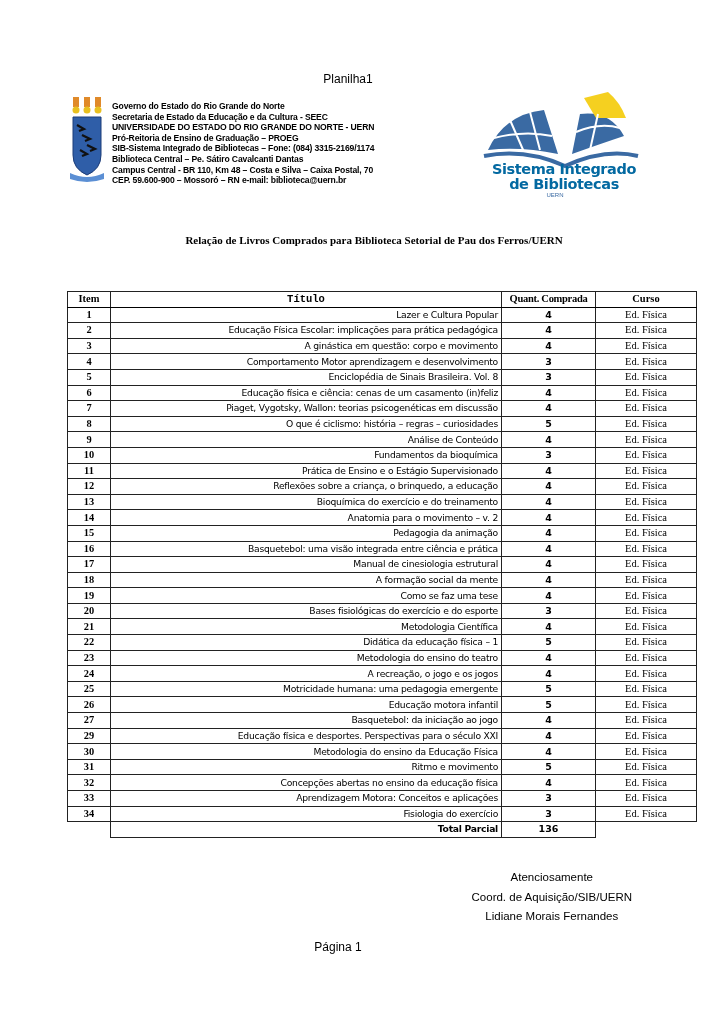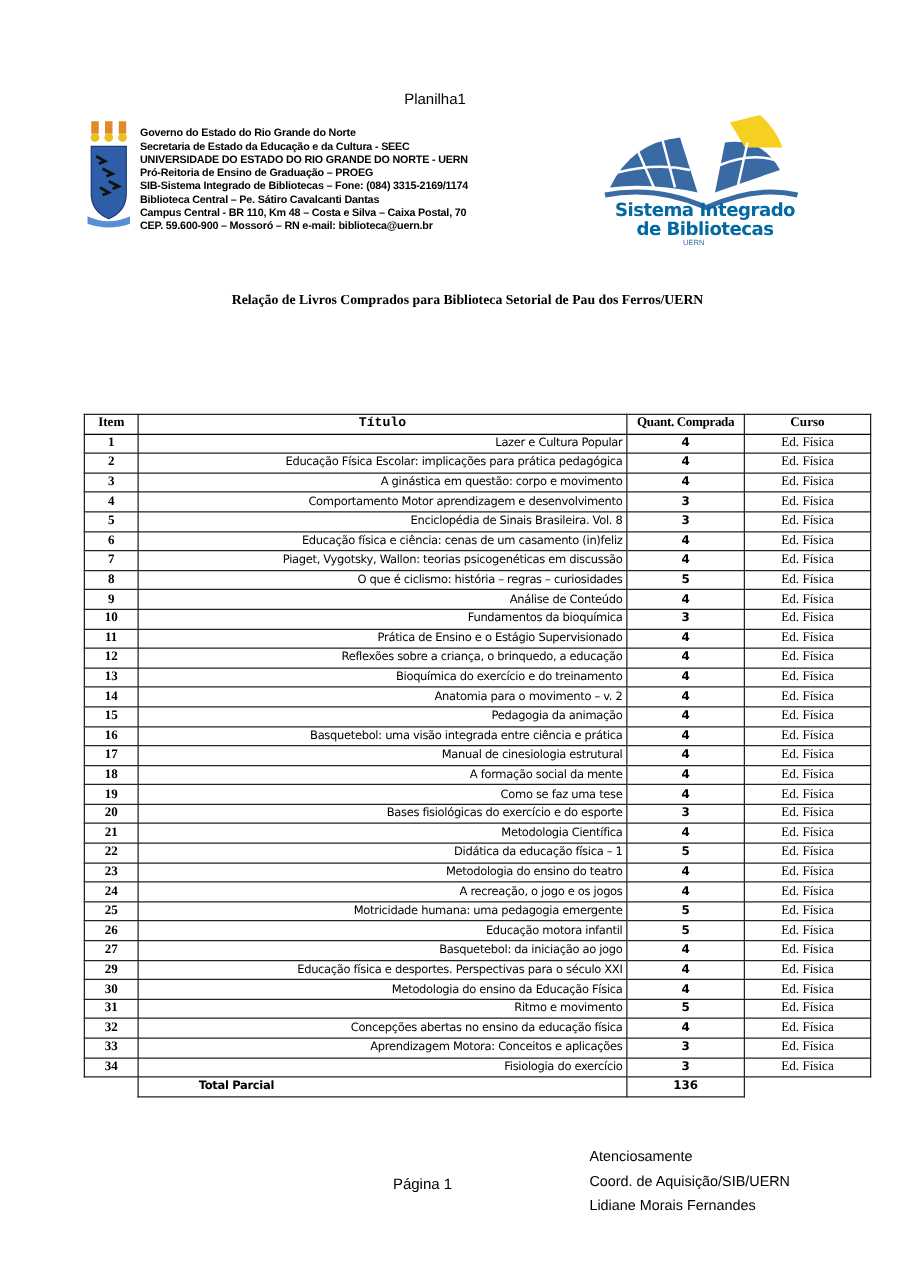--- a/index.html
+++ b/index.html
@@ -5,30 +5,30 @@
   html, body { margin: 0; padding: 0; background: #ffffff; }
   body { width: 724px; height: 1024px; position: relative; overflow: hidden; font-family: "Liberation Sans", sans-serif; color: #000; }
   .abs { position: absolute; }
   .sheet-title { left: 0; width: 696px; top: 72px; text-align: center; font-size: 12px; }
   .crest { left: 68px; top: 95px; width: 38px; height: 92px; }
   .header-lines { left: 112px; top: 101px; font-size: 8.6px; font-weight: bold; line-height: 10.6px; letter-spacing: -0.15px; }
   .sib-logo { left: 480px; top: 92px; width: 170px; height: 110px; }
   .sib-name { left: 453px; top: 162px; width: 150px; text-align: center; color: #0369a1; font-weight: bold; font-size: 14.5px; line-height: 15px; font-family: "DejaVu Sans", sans-serif; letter-spacing: -0.4px; margin-left: 36px; }
   .sib-sub { left: 480px; top: 192px; width: 150px; text-align: center; color: #3a6aa3; font-size: 6px; }
   .doc-title { left: 12px; width: 724px; top: 234px; text-align: center; font-family: "Liberation Serif", serif; font-weight: bold; font-size: 11px; }
-  table.books { position: absolute; left: 67px; top: 291px; border-collapse: collapse; font-size: 10.4px; margin-top: 40px; }
+  table.books { position: absolute; left: 67px; top: 291px; border-collapse: collapse; font-size: 10.4px; }
   table.books td, table.books th { border: 1px solid #222; padding: 0 3px; height: 14.6px; line-height: 14px; white-space: nowrap; }
   table.books th { font-family: "Liberation Serif", serif; font-weight: bold; font-size: 10.5px; text-align: center; border-bottom: 1.5px solid #000; }
   .c-item { width: 36px; text-align: center; font-family: "Liberation Serif", serif; font-weight: bold; }
   .c-title { width: 339px; text-align: right; font-family: "DejaVu Sans", sans-serif; font-size: 9.2px; letter-spacing: -0.25px; }
   .c-qty { width: 87px; text-align: center; font-family: "DejaVu Sans", sans-serif; font-weight: bold; font-size: 9.5px; }
   .c-curso { width: 94px; text-align: center; font-family: "Liberation Serif", serif; font-size: 10.5px; }
   tr.total td.blank { border: none; }
-  tr.total td.c-title { text-align: left; font-weight: bold; padding-left: 48px; }
-  .sign { right: 92px; text-align: left; font-size: 11.5px; line-height: 19.5px; top: 917px; }
+  tr.total td.c-title { text-align: right; font-weight: bold; padding-left: 48px; }
+  .sign { right: 92px; text-align: center; font-size: 11.5px; line-height: 19.5px; top: 868px; }
   .page-no { left: 0; width: 676px; top: 940px; text-align: center; font-size: 12px; }
 </style>
 </head>
 <body>
 
 <div class="abs sheet-title">Planilha1</div>
 
 <svg class="abs crest" viewBox="0 0 38 92">
   <g>
     <rect x="5" y="2" width="6" height="10" fill="#e08a2a"></rect>

